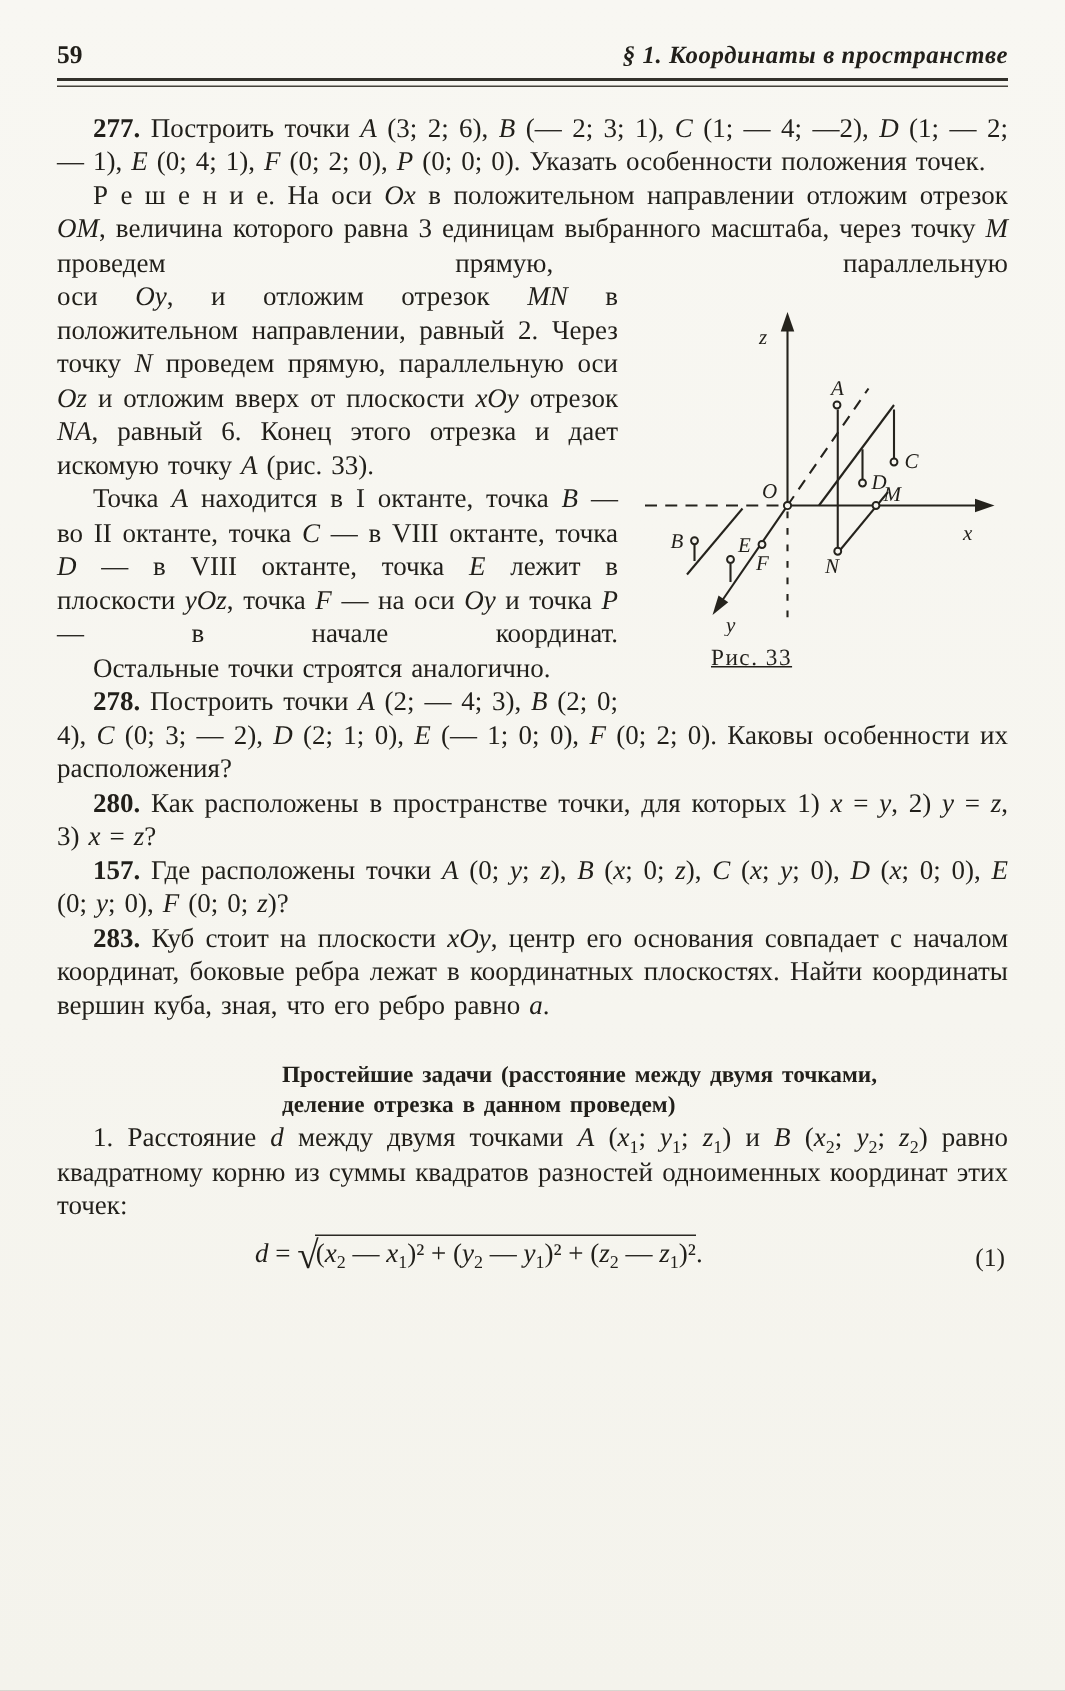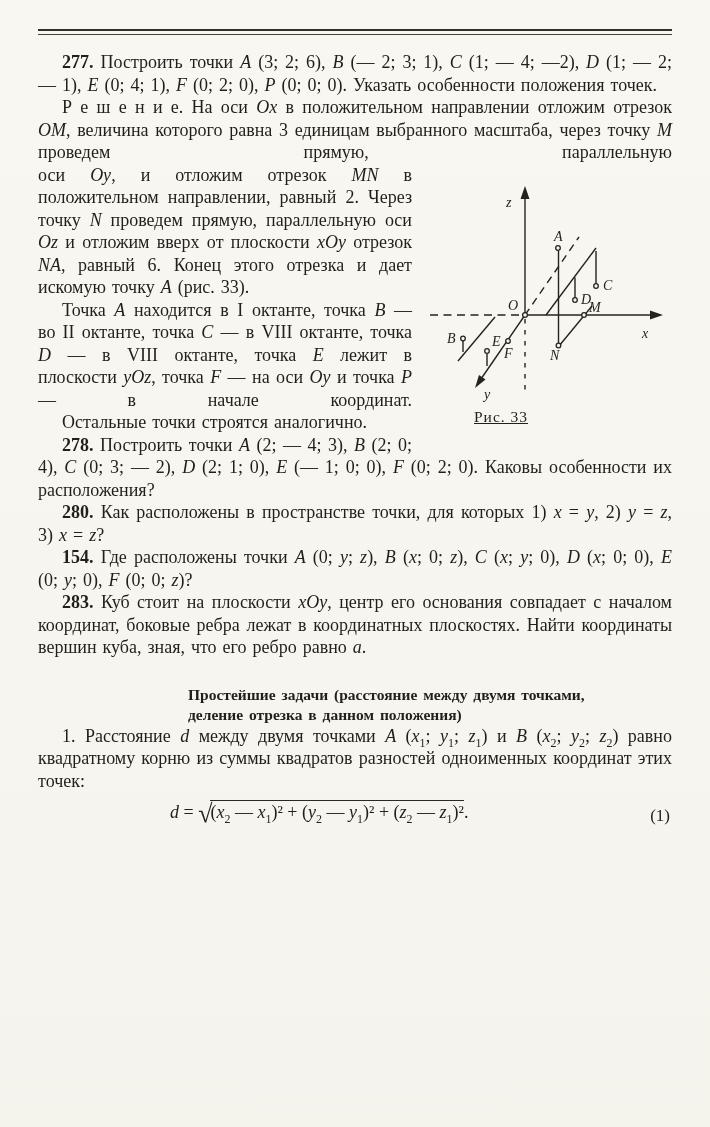--- a/index.html
+++ b/index.html
@@ -41,20 +41,24 @@
   .f-main{display:inline-block;margin-left:132px;font-size:18px;text-align:center;}
   .radical{font-size:26px;line-height:1;vertical-align:-4px;letter-spacing:-2px;}
   .vinculum{border-top:1.6px solid #2a2823;padding-top:1px;}
   .eqno{position:absolute;right:2px;top:4px;font-size:17px;}
 </style>
 </head>
 <body>
 
 <div class="page">
 
+  <div class="hdr">
+    <span class="hdr-num">59</span>
+    <span class="hdr-sec">§ 1. Координаты в пространстве</span>
+  </div>
   <div class="rule"></div>
 
   <div class="body-text">
 
     <p class="para"><b>277.</b> Построить точки <i>A</i> (3; 2; 6), <i>B</i> (— 2; 3; 1), <i>C</i> (1; — 4; —2), <i>D</i> (1; — 2; — 1), <i>E</i> (0; 4; 1), <i>F</i> (0; 2; 0), <i>P</i> (0; 0; 0). Указать особенности положения точек.</p>
 
     <p class="para fill-last">Р&nbsp;е&nbsp;ш&nbsp;е&nbsp;н&nbsp;и&nbsp;е. На оси <i>Ox</i> в положительном направлении отложим отрезок <i>OM</i>, величина которого равна 3 единицам выбранного масштаба, через точку <i>M</i> проведем прямую, параллельную</p>
 
     <div>
       <div class="figure">
@@ -111,26 +115,26 @@
         <div class="fig-caption">Рис. 33</div>
       </div>
 
       <p class="para noindent">оси <i>Oy</i>, и отложим отрезок <i>MN</i> в положительном направлении, равный 2. Через точку <i>N</i> проведем прямую, параллельную оси <i>Oz</i> и отложим вверх от плоскости <i>xOy</i> отрезок <i>NA</i>, равный 6. Конец этого отрезка и дает искомую точку <i>A</i> (рис. 33).</p>
       <p class="para fill-last">Точка <i>A</i> находится в I октанте, точка <i>B</i> — во II октанте, точка <i>C</i> — в VIII октанте, точка <i>D</i> — в VIII октанте, точка <i>E</i> лежит в плоскости <i>yOz</i>, точка <i>F</i> — на оси <i>Oy</i> и точка <i>P</i> — в начале координат.</p>
       <p class="para">Остальные точки строятся аналогично.</p>
     </div>
 
     <p class="para"><b>278.</b> Построить точки <i>A</i> (2; — 4; 3), <i>B</i> (2; 0; 4), <i>C</i> (0; 3; — 2), <i>D</i> (2; 1; 0), <i>E</i> (— 1; 0; 0), <i>F</i> (0; 2; 0). Каковы особенности их расположения?</p>
     <p class="para"><b>280.</b> Как расположены в пространстве точки, для которых 1) <i>x</i> = <i>y</i>, 2) <i>y</i> = <i>z</i>, 3) <i>x</i> = <i>z</i>?</p>
-    <p class="para"><b>154.</b> Где расположены точки <i>A</i> (0; <i>y</i>; <i>z</i>), <i>B</i> (<i>x</i>; 0; <i>z</i>), <i>C</i> (<i>x</i>; <i>y</i>; 0), <i>D</i> (<i>x</i>; 0; 0), <i>E</i> (0; <i>y</i>; 0), <i>F</i> (0; 0; <i>z</i>)?</p>
+    <p class="para"><b>157.</b> Где расположены точки <i>A</i> (0; <i>y</i>; <i>z</i>), <i>B</i> (<i>x</i>; 0; <i>z</i>), <i>C</i> (<i>x</i>; <i>y</i>; 0), <i>D</i> (<i>x</i>; 0; 0), <i>E</i> (0; <i>y</i>; 0), <i>F</i> (0; 0; <i>z</i>)?</p>
     <p class="para"><b>283.</b> Куб стоит на плоскости <i>xOy</i>, центр его основания совпадает с началом координат, боковые ребра лежат в координатных плоскостях. Найти координаты вершин куба, зная, что его ребро равно <i>a</i>.</p>
 
     <div class="subheading">
       <div>Простейшие задачи (расстояние между двумя точками,</div>
-      <div>деление отрезка в данном положения)</div>
+      <div>деление отрезка в данном проведем)</div>
     </div>
 
     <p class="para intro">1. Расстояние <i>d</i> между двумя точками <i>A</i> (<i>x</i><sub>1</sub>; <i>y</i><sub>1</sub>; <i>z</i><sub>1</sub>) и <i>B</i> (<i>x</i><sub>2</sub>; <i>y</i><sub>2</sub>; <i>z</i><sub>2</sub>) равно квадратному корню из суммы квадратов разностей одноименных координат этих точек:</p>
 
     <div class="formula-row">
       <span class="f-main">
         <span><i>d</i> = </span><span class="radical">√</span><span class="vinculum">(<i>x</i><sub>2</sub> — <i>x</i><sub>1</sub>)² + (<i>y</i><sub>2</sub> — <i>y</i><sub>1</sub>)² + (<i>z</i><sub>2</sub> — <i>z</i><sub>1</sub>)²</span><span>.</span>
       </span>
       <span class="eqno">(1)</span>
     </div>

